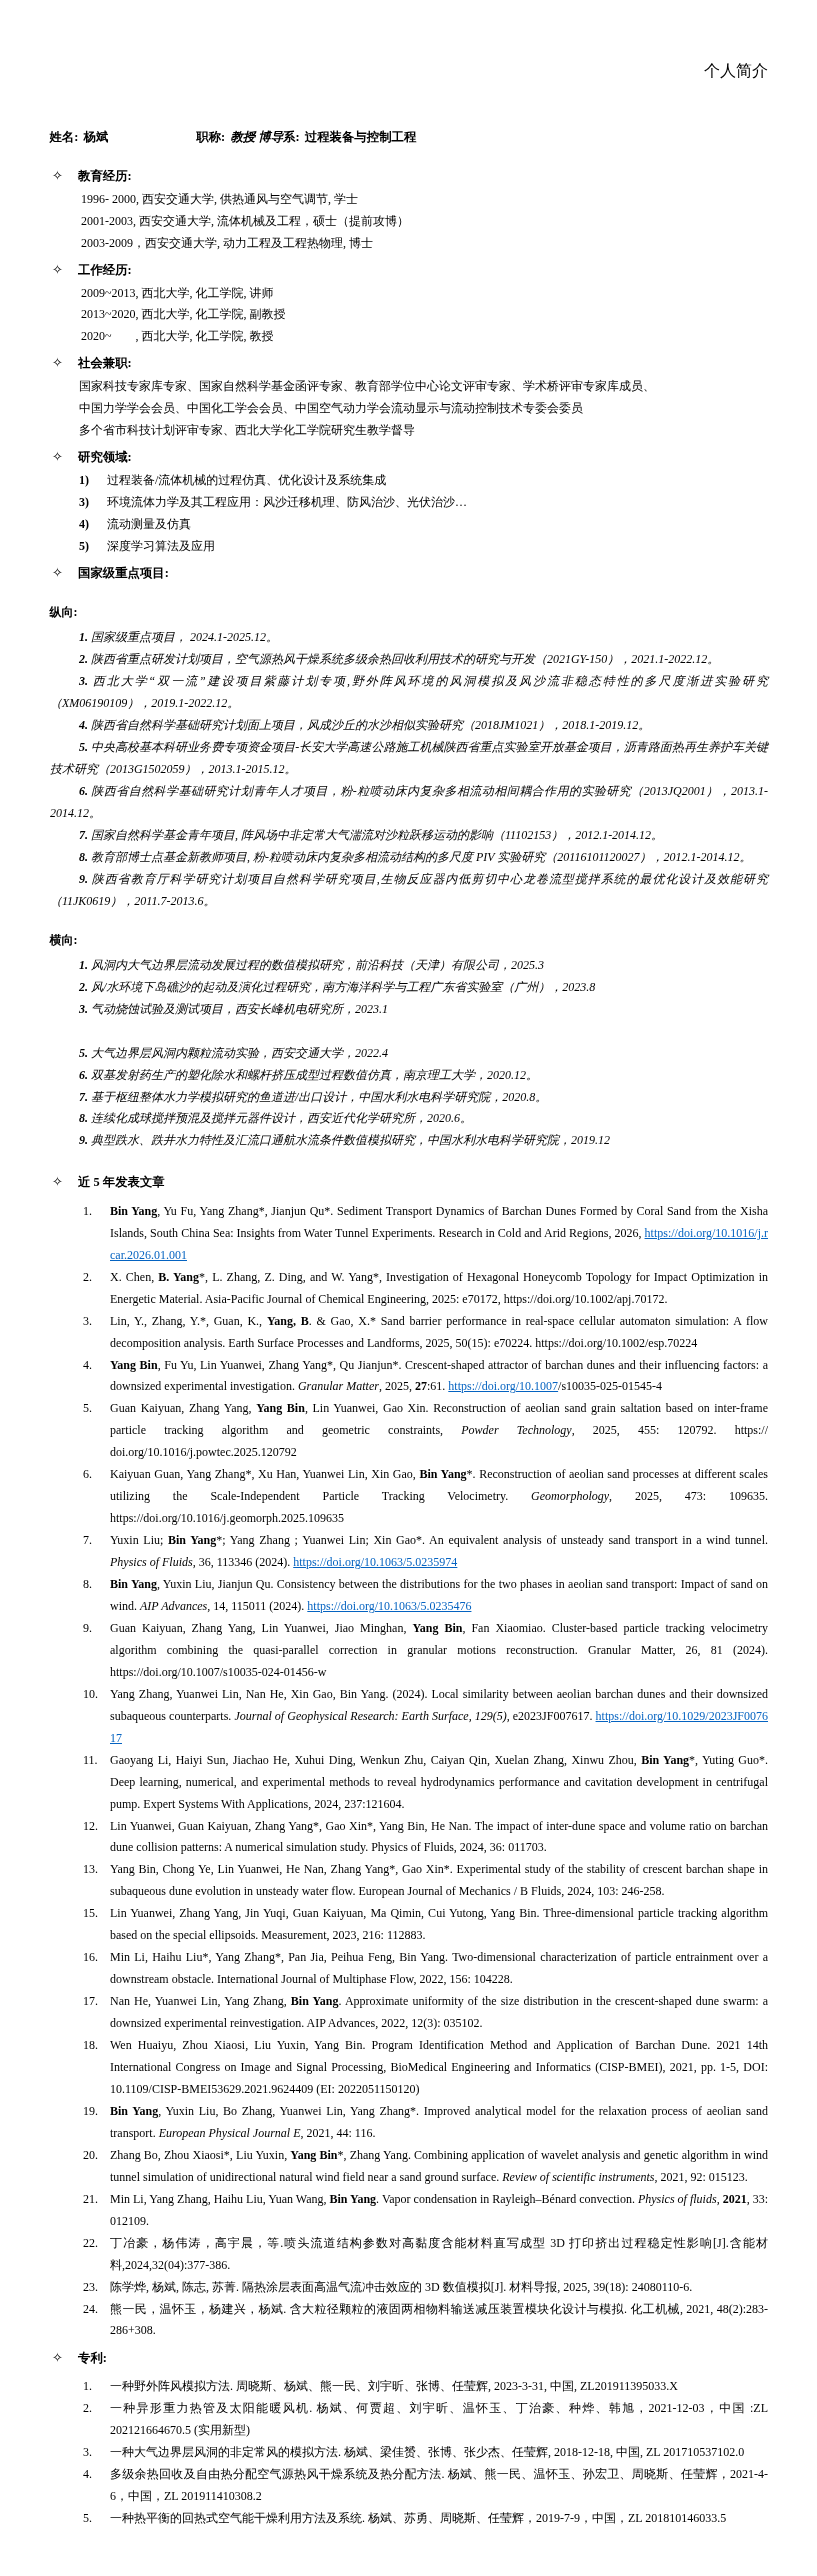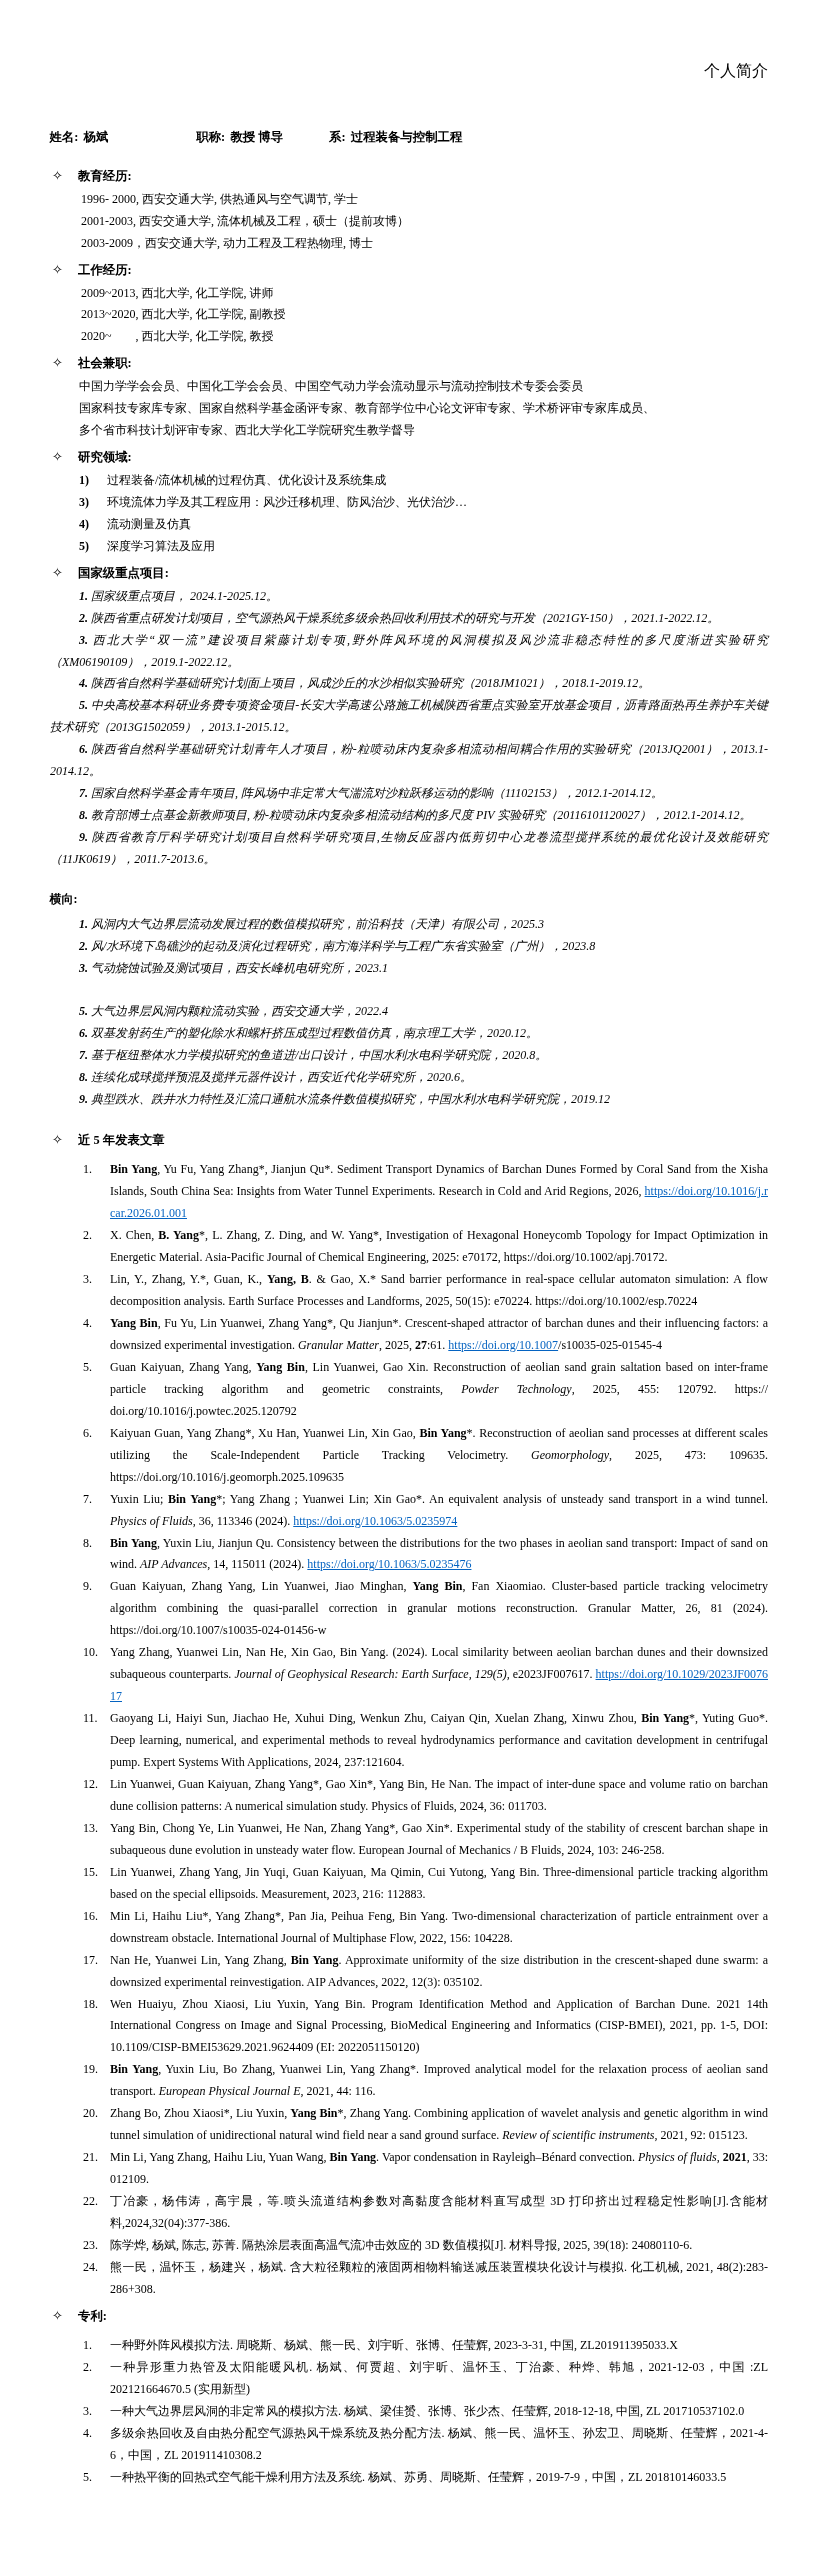--- a/index.html
+++ b/index.html
@@ -26,21 +26,21 @@
     line-height:1.3;
   }
   .profile-line{
     font-weight:bold;
     font-size:12.4px;
     margin:0 0 15.5px -2.6px;
     white-space:nowrap;
   }
   .profile-line .lbl{margin-right:5.2px;}
   .profile-line .val-name{margin-right:88px;font-family:Liberation Serif, serif;}
-  .profile-line .val-title{margin-right:46px;}
+  .profile-line .val-title{font-style:italic;}
   section{margin:0;}
   .sec-head{
     display:flex;
     align-items:baseline;
     font-weight:bold;
     font-size:12.4px;
     margin:3.1px 0 1px 0;
   }
   .diamond{
     width:26px;
@@ -118,22 +118,22 @@
         <p class="edu-line">2020~　　, 西北大学, 化工学院, 教授</p>
       </div>
   </section>
 
   <section>
     <div class="sec-head">
       <span class="diamond">✧</span>
       <span>社会兼职:</span>
     </div>
     <div id="social-list" class="plain-block">
+        <p class="plain-par">国家科技专家库专家、国家自然科学基金函评专家、教育部学位中心论文评审专家、学术桥评审专家库成员、</p>
         <p class="plain-par">中国力学学会会员、中国化工学会会员、中国空气动力学会流动显示与流动控制技术专委会委员</p>
-        <p class="plain-par">国家科技专家库专家、国家自然科学基金函评专家、教育部学位中心论文评审专家、学术桥评审专家库成员、</p>
         <p class="plain-par">多个省市科技计划评审专家、西北大学化工学院研究生教学督导</p>
       </div>
   </section>
 
   <section>
     <div class="sec-head">
       <span class="diamond">✧</span>
       <span>研究领域:</span>
     </div>
     <div id="research-list">
@@ -142,20 +142,21 @@
         <p class="research-line"><span class="rnum">4)</span>流动测量及仿真</p>
         <p class="research-line"><span class="rnum">5)</span>深度学习算法及应用</p>
       </div>
   </section>
 
   <section>
     <div class="sec-head">
       <span class="diamond">✧</span>
       <span>国家级重点项目:</span>
     </div>
+    <p class="sub-label">纵向:</p>
     <div id="vertical-list">
         <p class="numpar"><span class="pnum">1. </span>国家级重点项目， 2024.1-2025.12。</p>
         <p class="numpar"><span class="pnum">2. </span>陕西省重点研发计划项目，空气源热风干燥系统多级余热回收利用技术的研究与开发（2021GY-150），2021.1-2022.12。</p>
         <p class="numpar"><span class="pnum">3. </span>西北大学“双一流”建设项目紫藤计划专项,野外阵风环境的风洞模拟及风沙流非稳态特性的多尺度渐进实验研究（XM06190109），2019.1-2022.12。</p>
         <p class="numpar"><span class="pnum">4. </span>陕西省自然科学基础研究计划面上项目，风成沙丘的水沙相似实验研究（2018JM1021），2018.1-2019.12。</p>
         <p class="numpar"><span class="pnum">5. </span>中央高校基本科研业务费专项资金项目-长安大学高速公路施工机械陕西省重点实验室开放基金项目，沥青路面热再生养护车关键技术研究（2013G1502059），2013.1-2015.12。</p>
         <p class="numpar"><span class="pnum">6. </span>陕西省自然科学基础研究计划青年人才项目，粉-粒喷动床内复杂多相流动相间耦合作用的实验研究（2013JQ2001），2013.1-2014.12。</p>
         <p class="numpar"><span class="pnum">7. </span>国家自然科学基金青年项目, 阵风场中非定常大气湍流对沙粒跃移运动的影响（11102153），2012.1-2014.12。</p>
         <p class="numpar"><span class="pnum">8. </span>教育部博士点基金新教师项目, 粉-粒喷动床内复杂多相流动结构的多尺度 PIV 实验研究（20116101120027），2012.1-2014.12。</p>
         <p class="numpar"><span class="pnum">9. </span>陕西省教育厅科学研究计划项目自然科学研究项目,生物反应器内低剪切中心龙卷流型搅拌系统的最优化设计及效能研究（11JK0619），2011.7-2013.6。</p>

